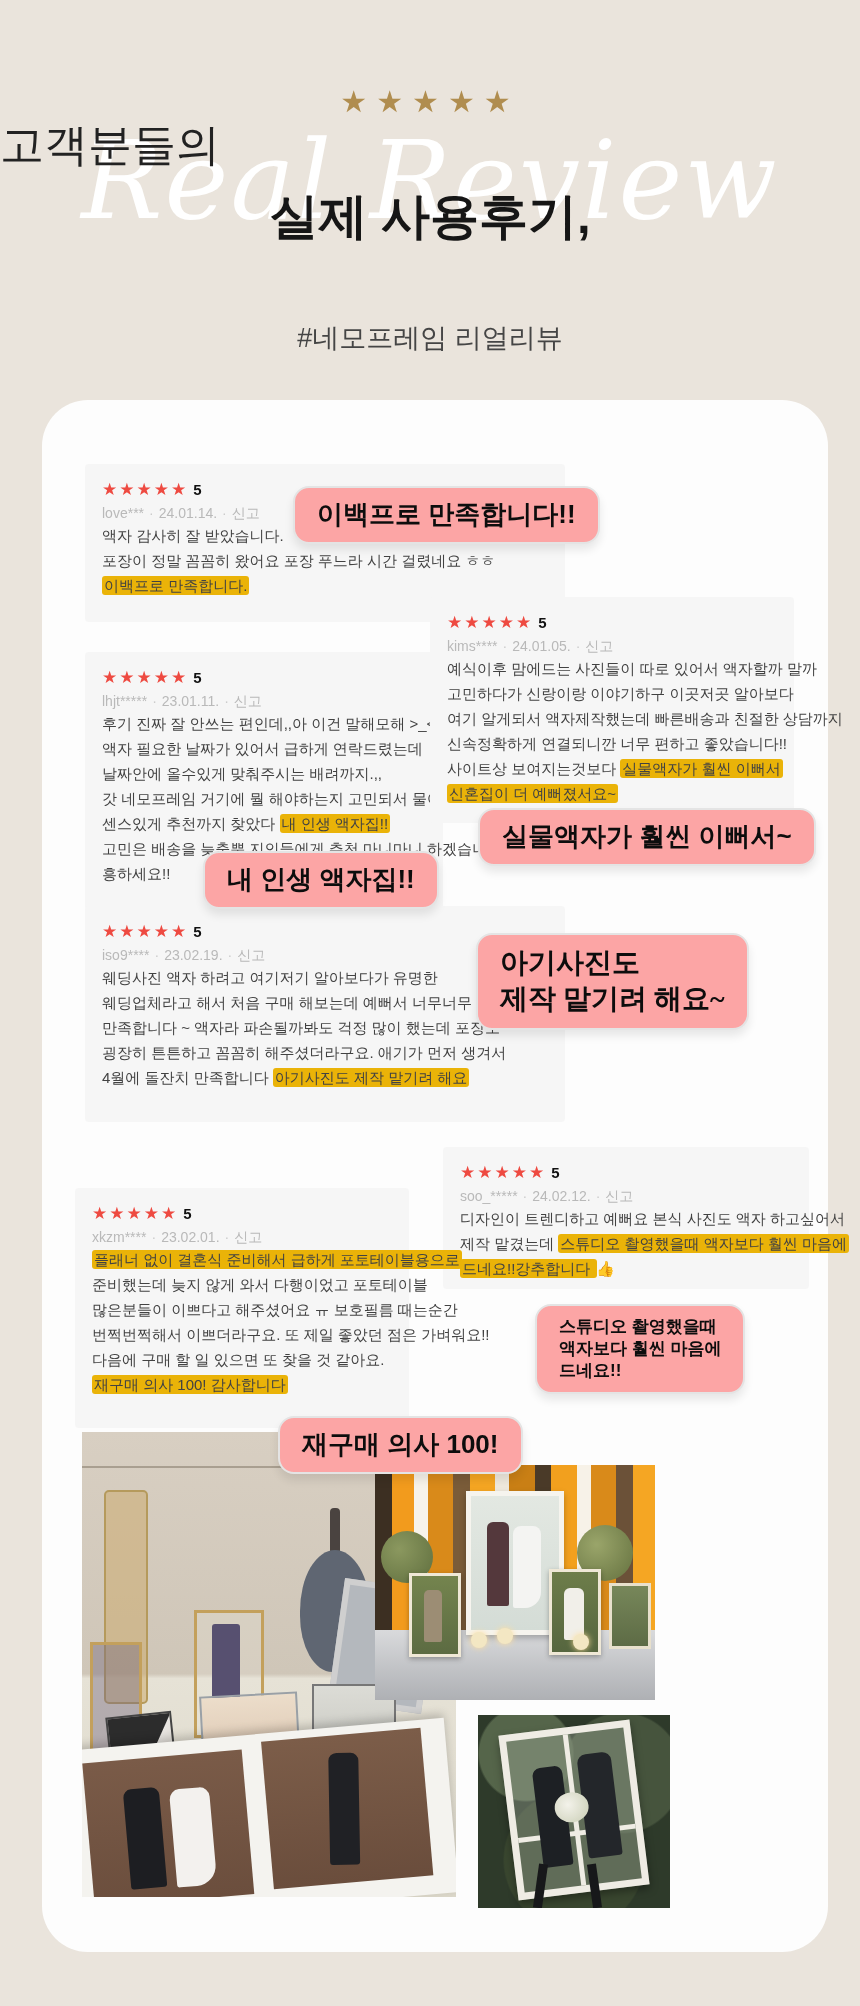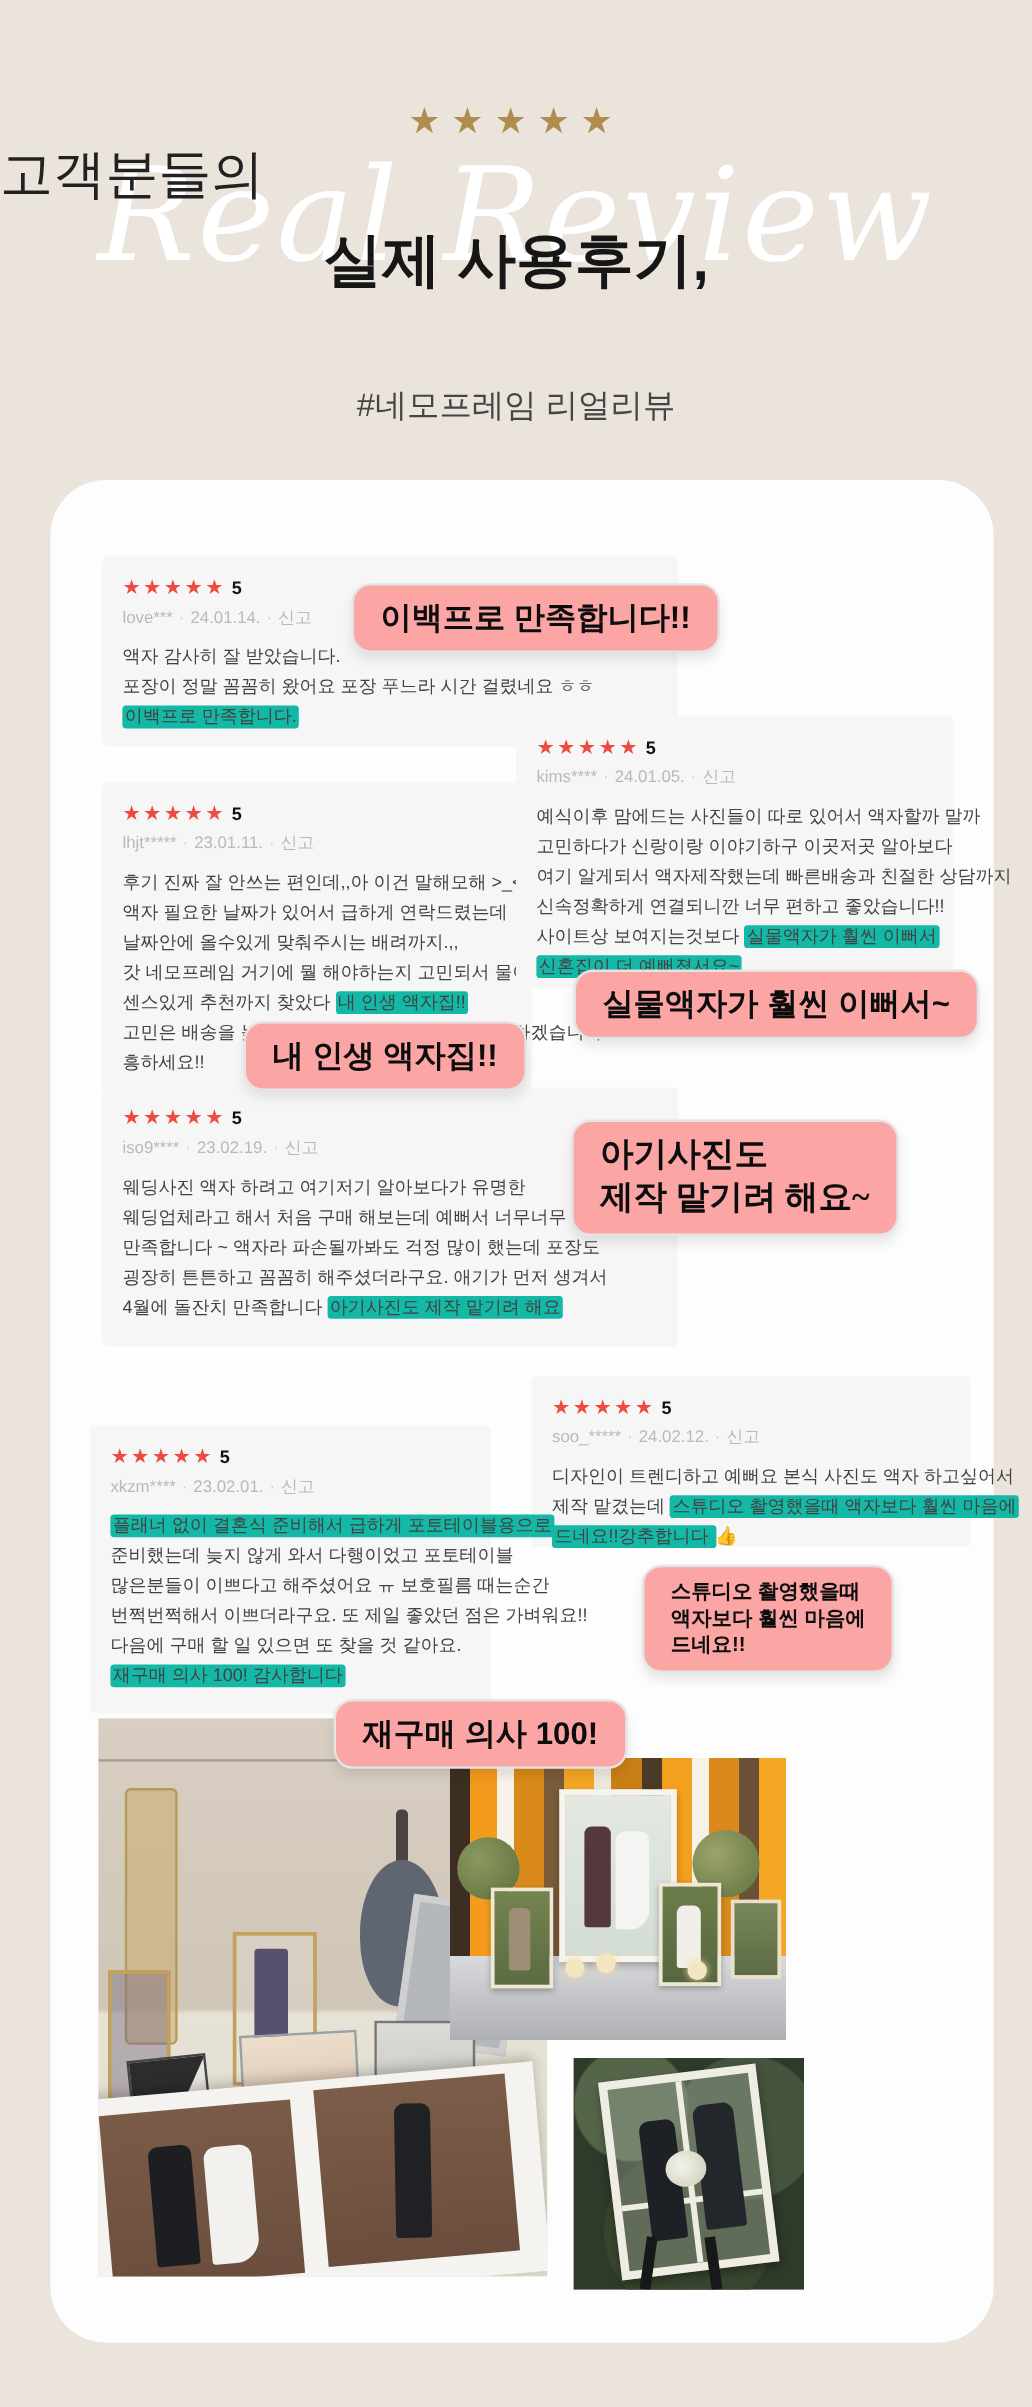--- a/index.html
+++ b/index.html
@@ -31,23 +31,23 @@
   .card-c{left:430px;top:597px;width:364px;height:226px;}
   .card-d{left:85px;top:906px;width:480px;height:216px;}
   .card-e{left:443px;top:1147px;width:366px;height:142px;}
   .card-f{left:75px;top:1188px;width:334px;height:240px;}
   .rrow{line-height:20px;}
   .rstars{color:#ee4a41;font-size:17px;letter-spacing:2px;}
   .rscore{color:#111;font-size:15px;font-weight:700;margin-left:5px;}
   .rmeta{margin-top:3px;font-size:14px;color:#b9b9b9;line-height:20px;}
   .rmeta .sep{margin:0 5px;color:#cccccc;}
   .rmeta .report{cursor:pointer;}
-  .rbody{margin-top:11px;font-size:15px;color:#424242;line-height:25px;}
+  .rbody{font-size:15px;color:#424242;line-height:25px;}
   .bline{white-space:nowrap;}
-  .hl{background:#14b8a6;border-radius:3px;padding:1px 2px;text-align:right;}
+  .hl{background:#eab308;border-radius:3px;padding:1px 2px;text-align:right;}
 
   
   .bubble{position:absolute;background:#fca5a5;border:2px solid #e4e4e4;
           border-radius:16px;box-shadow:0 6px 10px rgba(0,0,0,.09);
           padding:10px 22px;font-size:26px;font-weight:800;color:#0d0d0d;
           line-height:1.3;white-space:pre-line;z-index:5;}
   .bubble-a{left:293px;top:486px;}
   .bubble-b{left:203px;top:851px;}
   .bubble-c{left:478px;top:808px;}
   .bubble-d{left:476px;top:933px;font-size:28px;font-family:Liberation Serif, serif;}

